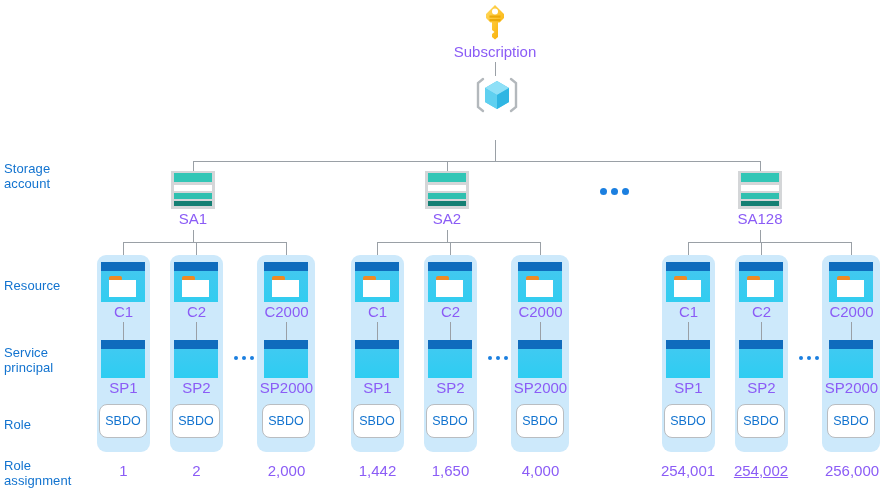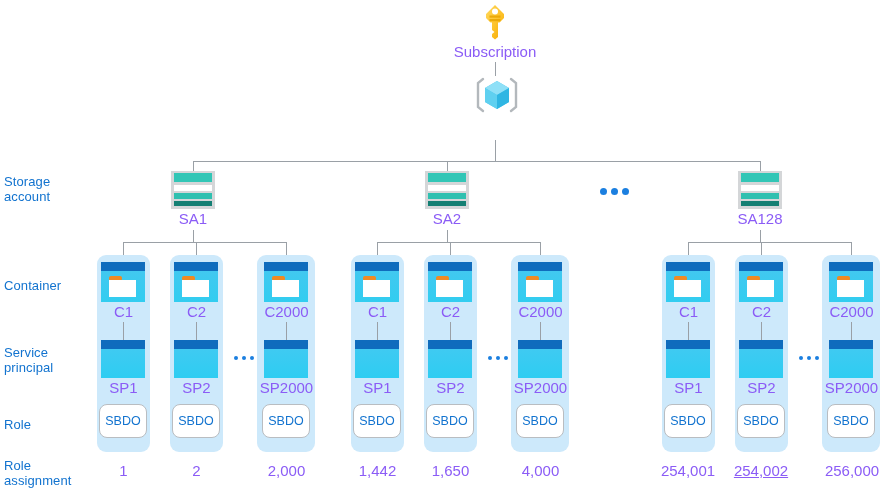--- a/index.html
+++ b/index.html
@@ -123,23 +123,23 @@
         <polygon points="27,7 39,14 39,28 27,35 15,28 15,14" fill="#4fc8ee"></polygon>
         <polygon points="27,7 39,14 27,21 15,14" fill="#8fe0f7"></polygon>
         <polygon points="27,21 39,14 39,28 27,35" fill="#2fb6e3"></polygon>
         <polygon points="27,21 15,14 15,28 27,35" fill="#5fd0f0"></polygon>
       </g>
     </svg>
   </div>
 
   <div class="vline" style="left:495px;top:140px;height:21px;"></div>
 
-  <div class="lbl rowlabel" style="top:174px;">Storage
+  <div class="lbl rowlabel" style="top:161px;">Storage
 account</div>
-  <div class="lbl rowlabel" style="top:278px;">Container</div>
+  <div class="lbl rowlabel" style="top:278px;">Resource</div>
   <div class="lbl rowlabel" style="top:345px;">Service
 principal</div>
   <div class="lbl rowlabel" style="top:417px;">Role</div>
   <div class="lbl rowlabel" style="top:458px;">Role
 assignment</div>
 
   <div class="hline" style="left:193px;top:161px;width:568px;"></div>
   <div class="vline" style="left:193px;top:161px;height:10px;"></div>
   <div class="vline" style="left:447px;top:161px;height:10px;"></div>
   <div class="vline" style="left:760px;top:161px;height:10px;"></div>

